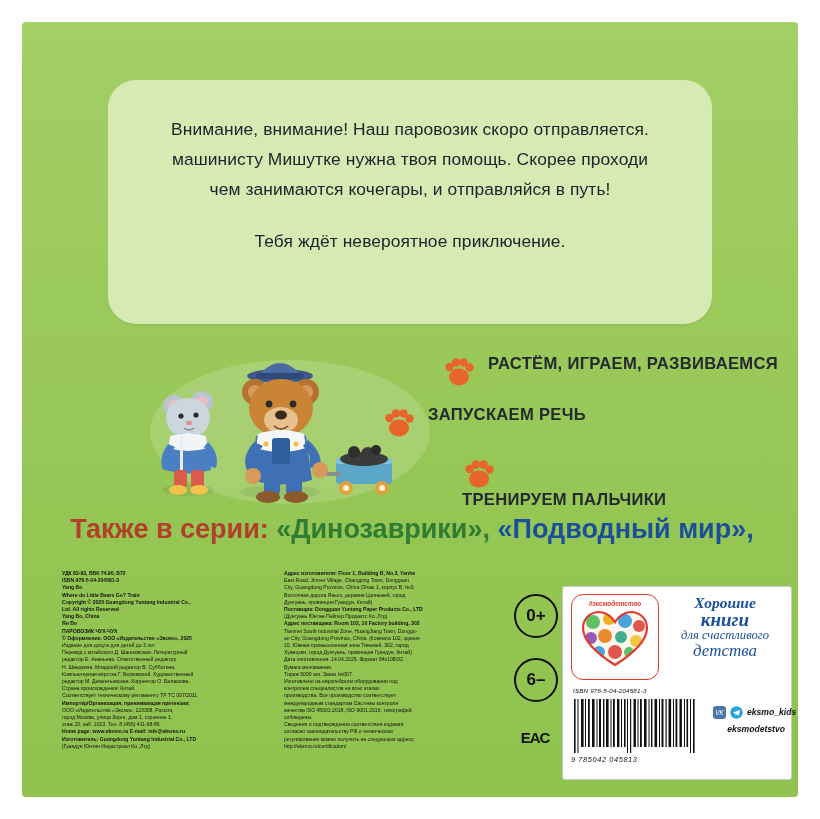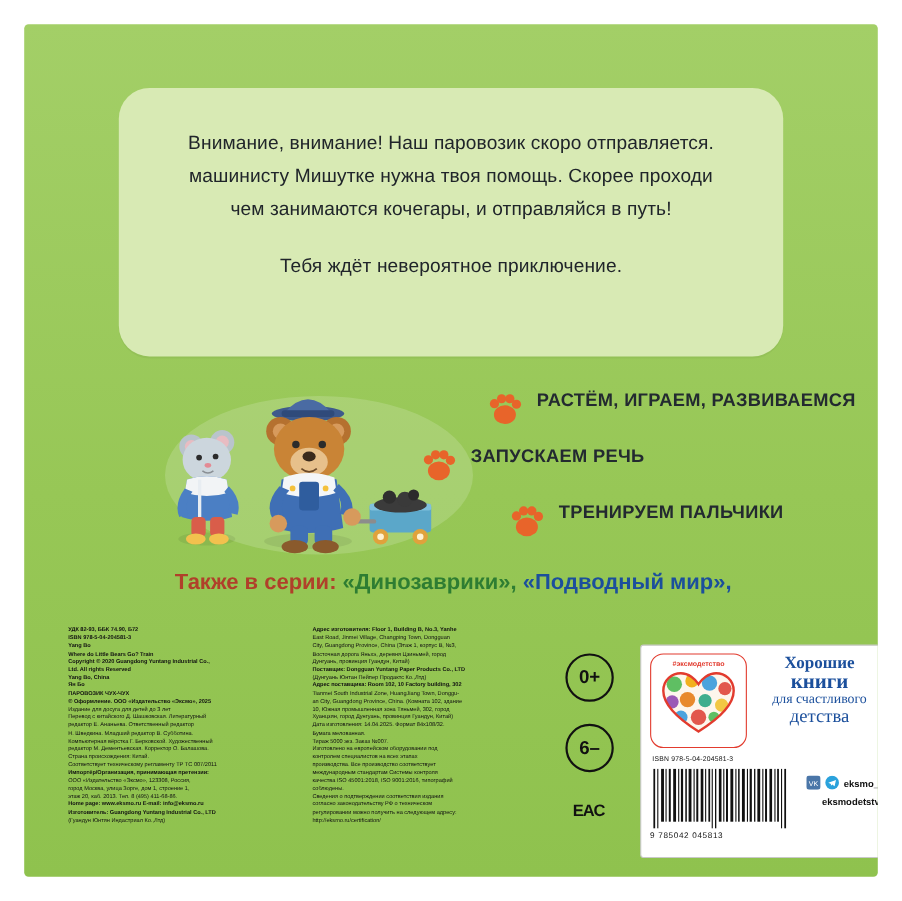--- a/index.html
+++ b/index.html
@@ -81,34 +81,34 @@
   .feature .paw { width: 34px; height: 34px; flex: 0 0 34px; margin-right: 12px; }
   .feature .txt {
     font-size: 16.6px;
     font-weight: bold;
     color: #232a30;
     letter-spacing: 0.3px;
     white-space: nowrap;
   }
   .feature.f1 { margin-left: 20px; }
   .feature.f2 { margin-left: -40px; }
-  .feature.f3 { margin-left: 40px; }
+  .feature.f3 { margin-left: 40px; flex-direction: column; }
 
   
   .series {
     position: absolute;
     left: 40px;
     top: 490px;
     width: 700px;
     text-align: center;
     line-height: 34px;
   }
   .series .ln { display: block; }
   .series span {
-    font-size: 20px;
+    font-size: 27px;
     font-weight: bold;
     white-space: nowrap;
   }
   .s-lead  { color: #b0402a; }
   .s-green { color: #2e7d32; }
   .s-blue  { color: #1b4f9c; }
   .s-orange{ color: #e07b1f; }
   .s-red   { color: #c0392b; }
 
   
@@ -153,27 +153,28 @@
     font-size: 15px; font-weight: bold;
     letter-spacing: -1px;
     color: #111;
     border: 0;
     margin-top: 4px;
   }
 
   
   .card {
     position: absolute;
-    left: 520px;
+    left: 500px;
     top: 16px;
     width: 228px;
     height: 192px;
     background: #ffffff;
     border: 1px solid #c9c9c9;
     border-radius: 3px;
+    font-style: italic;
   }
   .card-top { display: flex; padding: 7px 8px 0 8px; }
   .eksmo-logo {
     width: 86px; height: 84px;
     border: 1.6px solid #e23b2e;
     border-radius: 12px;
     position: relative;
     overflow: hidden;
     flex: 0 0 86px;
     background: #fff;

